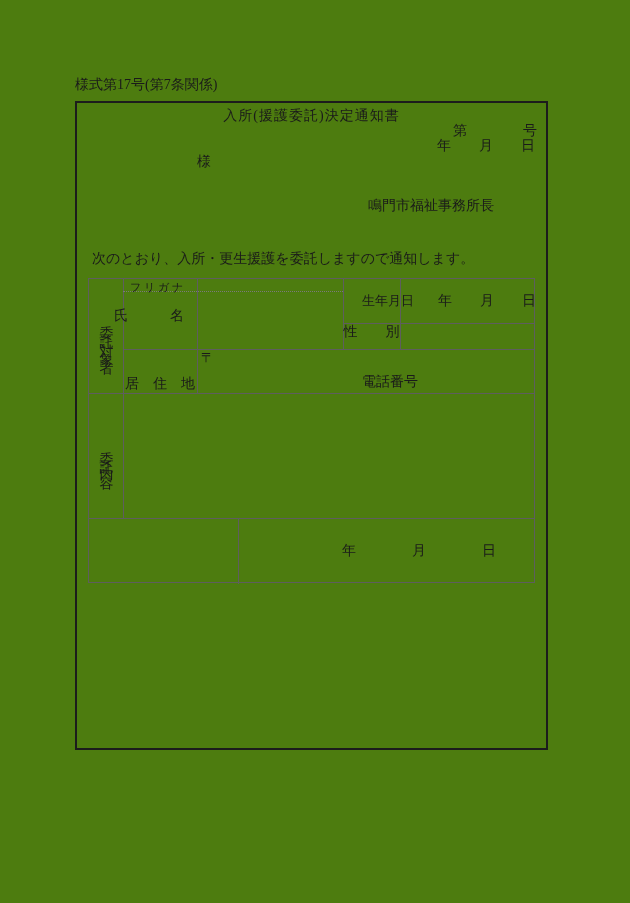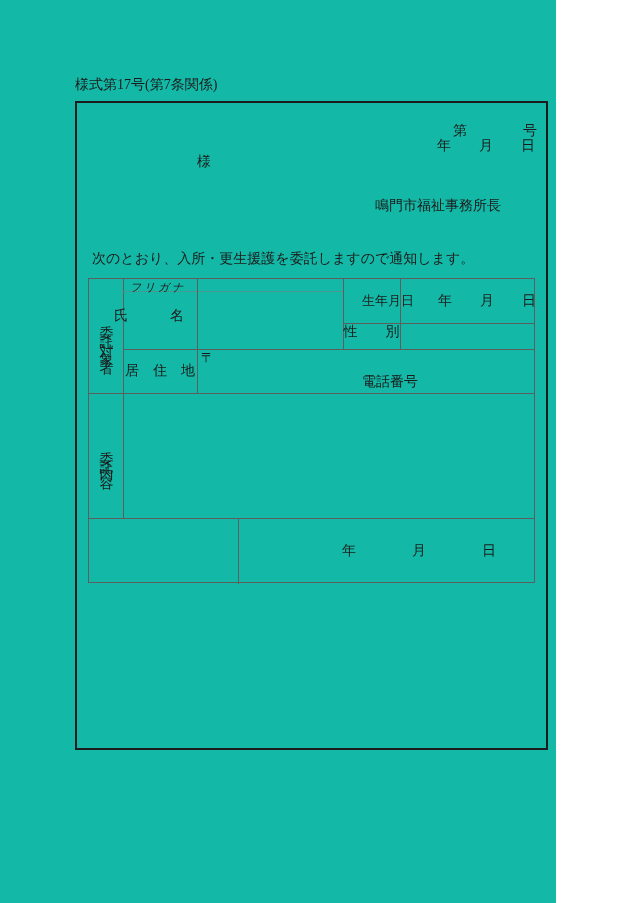--- a/index.html
+++ b/index.html
@@ -1,40 +1,40 @@
 <!DOCTYPE html>
 <html><head>
 <meta charset="utf-8">
 <style>
   html, body { margin: 0; padding: 0; background: #ffffff; }
   .page {
     position: relative;
-    width: 556px;
+    width: 630px;
     height: 903px;
-    background: #14b8a6;
+    background: #4d7c0f;
     font-family: "Liberation Serif", "DejaVu Serif", serif;
     color: #1a1a1a;
     overflow: hidden;
   }
   .txt { position: absolute; font-size: 14px; line-height: 1.15; white-space: pre; }
 
   .form-no { left: 75px; top: 77px; }
 
   .form-box {
     position: absolute;
     left: 75px; top: 101px;
     width: 473px; height: 649px;
     border: 2px solid #1c1c1c;
     box-sizing: border-box;
   }
   .doc-title { top: 5px; left: 0; width: 100%; text-align: center; letter-spacing: 1px; }
   .no-line   { top: 20px; right: 9px; margin-left: 28px; }
   .date-line { top: 35px; right: 11px; }
   .addressee { top: 51px; left: 120px; }
-  .issuer    { top: 95px; left: 291px; margin-left: 7px; }
+  .issuer    { top: 95px; left: 291px; }
   .intro     { top: 148px; left: 15px; }
 
   .ftable {
     position: absolute;
     left: 11px; top: 175px;
     width: 447px; height: 305px;
     border: 1px solid #5e5e5e;
     box-sizing: border-box;
     font-size: 14px;
   }
@@ -53,43 +53,44 @@
   .h5 { left: 0;     top: 239px; width: 445px; }
 
   .cell { position: absolute; display: flex; align-items: center; justify-content: center;
           box-sizing: border-box; white-space: pre; }
   .vtext { writing-mode: vertical-rl; text-orientation: upright; }
 
   .c-subject   { left: 0;     top: 0;      width: 34px;  height: 114px; }
   .c-subject span { letter-spacing: 9px; }
   .c-content   { left: 0;     top: 114px;  width: 34px;  height: 125px; }
   .c-content span { letter-spacing: 8px; }
-  .t-furigana  { left: 41px;  top: 2px;   font-size: 11px; font-style: italic; }
+  .t-furigana  { left: 41px;  top: 2px;   font-size: 11px; }
   .t-name      { left: 25px;  top: 29px; }
   .c-birth-l   { left: 254px; top: 0;     width: 57px;  height: 44px; font-size: 13px; padding-left: 33px; }
   .c-birth-v   { left: 311px; top: 0;     width: 136px; height: 44px;
                  justify-content: flex-start; padding-left: 38px; }
   .c-sex-l     { left: 254px; top: 40px;  width: 57px;  height: 26px; }
   .c-sex-v     { left: 311px; top: 44px;  width: 136px; height: 26px; }
-  .c-resid     { left: 34px;  top: 70px;  width: 74px;  height: 44px; }
+  .c-resid     { left: 34px;  top: 70px;  width: 74px;  height: 44px; align-items: flex-end; }
   .t-postal    { left: 112px; top: 72px;  font-size: 13px; }
   .t-phone     { left: 273px; top: 95px; }
   .c-adm-l     { left: 0;     top: 239px; width: 149px; height: 66px; }
   .c-adm-v     { left: 149px; top: 239px; width: 298px; height: 66px;
                  justify-content: flex-start; padding-left: 104px; }
 </style>
 </head>
 <body>
 
 <div class="page">
 
   <div class="txt form-no">様式第17号(第7条関係)</div>
 
   <div class="form-box">
 
+    <div class="txt doc-title">入所(援護委託)決定通知書</div>
 
     <div class="txt no-line">第　　　　号</div>
 
     <div class="txt date-line">年　　月　　日</div>
 
     <div class="txt addressee">様</div>
 
     <div class="txt issuer">鳴門市福祉事務所長</div>
 
     <div class="txt intro">次のとおり、入所・更生援護を委託しますので通知します。</div>

